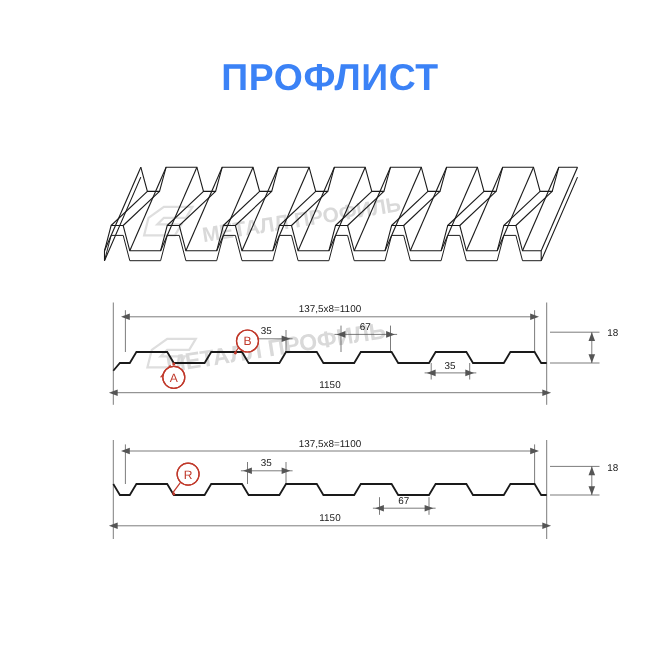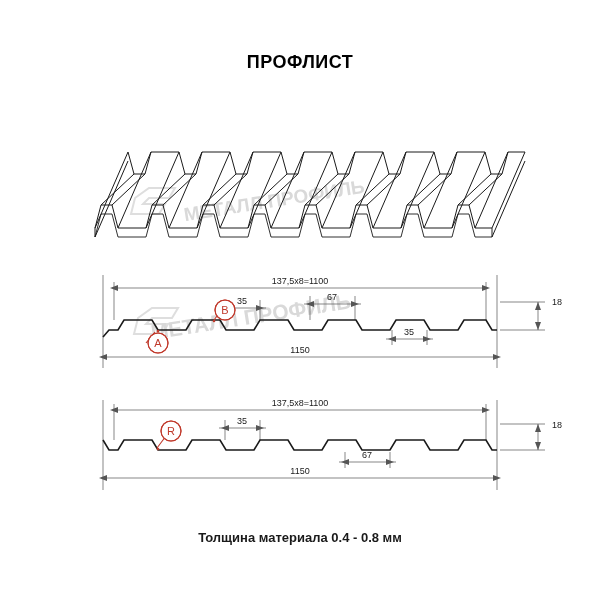--- a/index.html
+++ b/index.html
@@ -19,24 +19,24 @@
     position: relative;
     width: 600px;
     height: 600px;
   }
   .title {
     position: absolute;
     top: 52px;
     left: 0;
     width: 600px;
     text-align: center;
-    font-size: 18px;
+    font-size: 34px;
     font-weight: bold;
     letter-spacing: 0.5px;
-    color: #000000;
+    color: #3b82f6;
   }
   .subtitle {
     position: absolute;
     top: 88px;
     left: 0;
     width: 600px;
     text-align: center;
     font-size: 14px;
     font-weight: bold;
     color: #1a1a1a;
@@ -314,14 +314,13 @@
       <text x="557" y="428">18</text>
     </g>
 
     <g font-family="Liberation Sans, sans-serif" font-size="11" fill="#c0392b" text-anchor="middle">
       <text x="158" y="347">A</text>
       <text x="225" y="314">B</text>
       <text x="171" y="435">R</text>
     </g>
   </svg>
 
-  <div class="footer-note">Толщина материала 0.4 - 0.8 мм</div>
 </div>
 
 </body></html>

